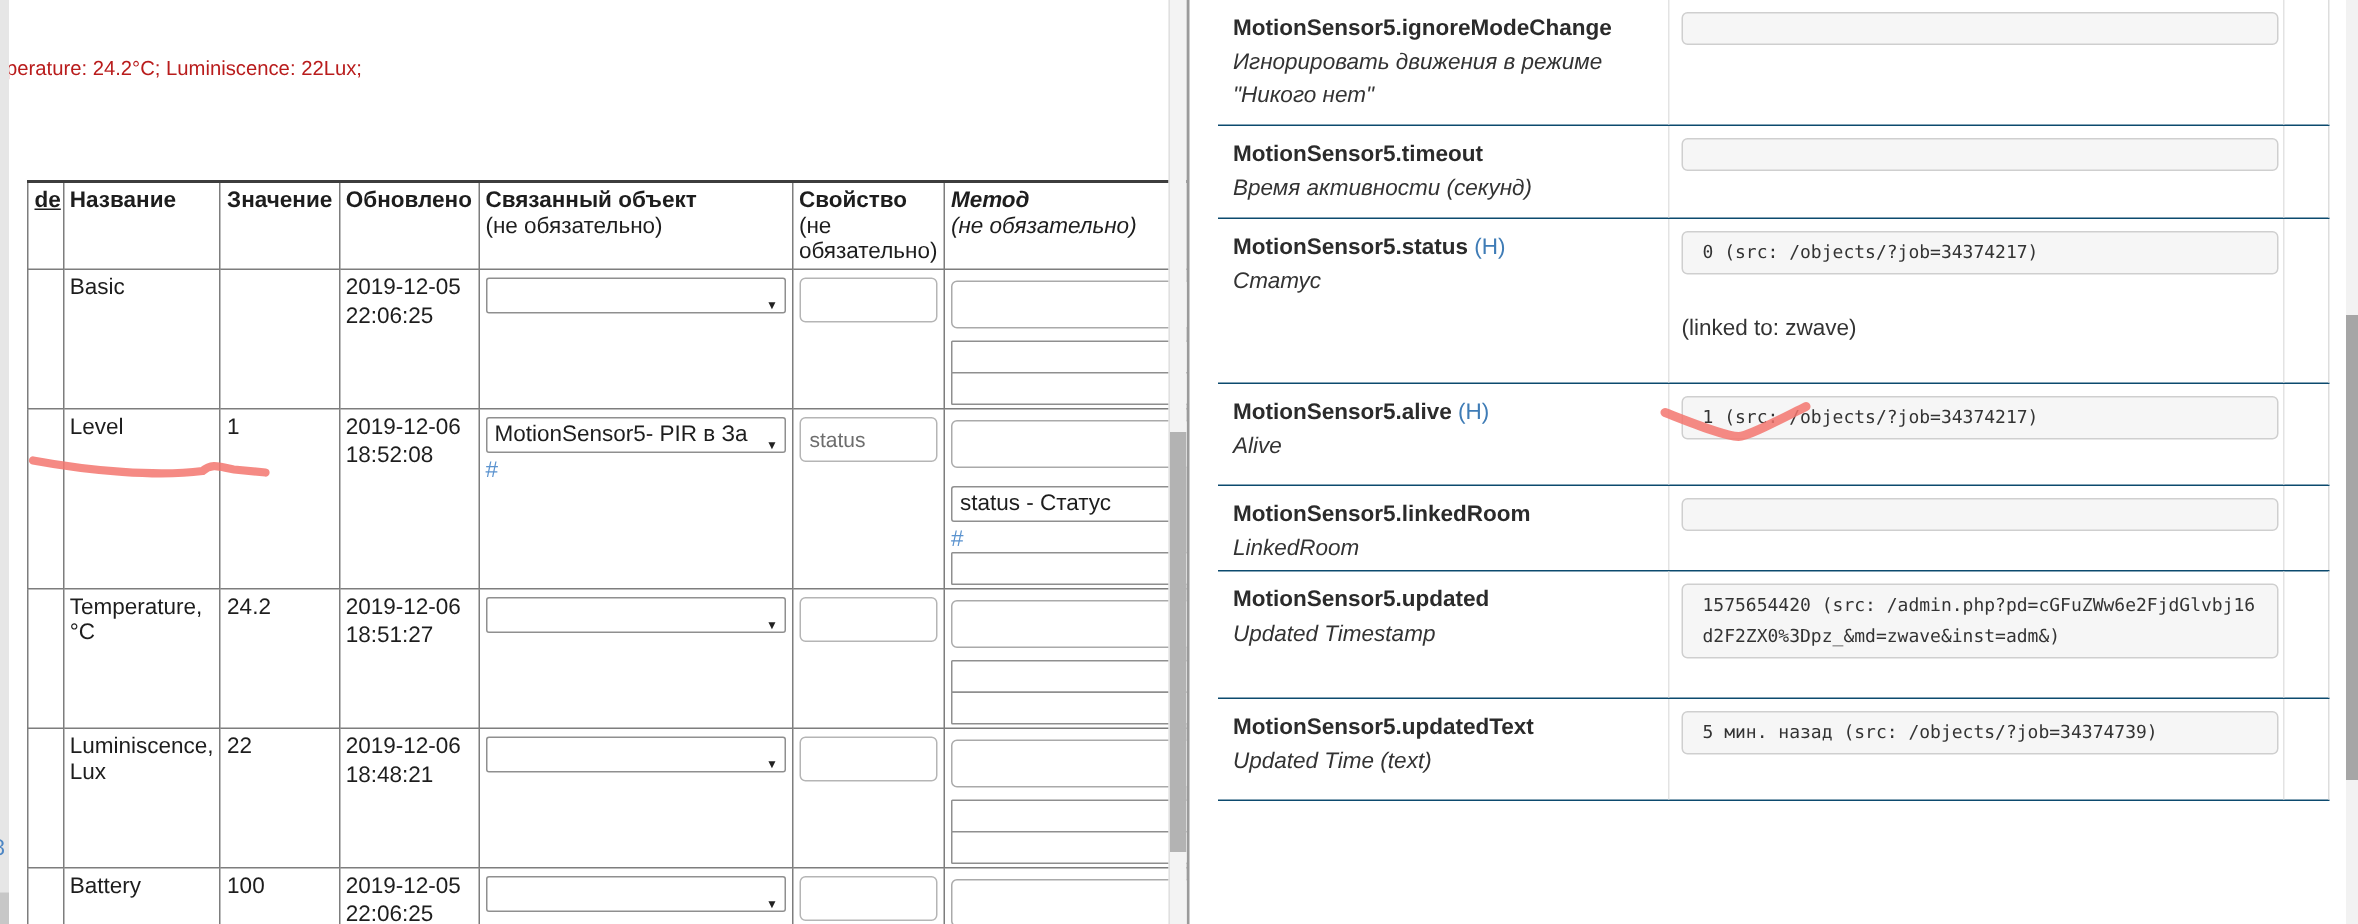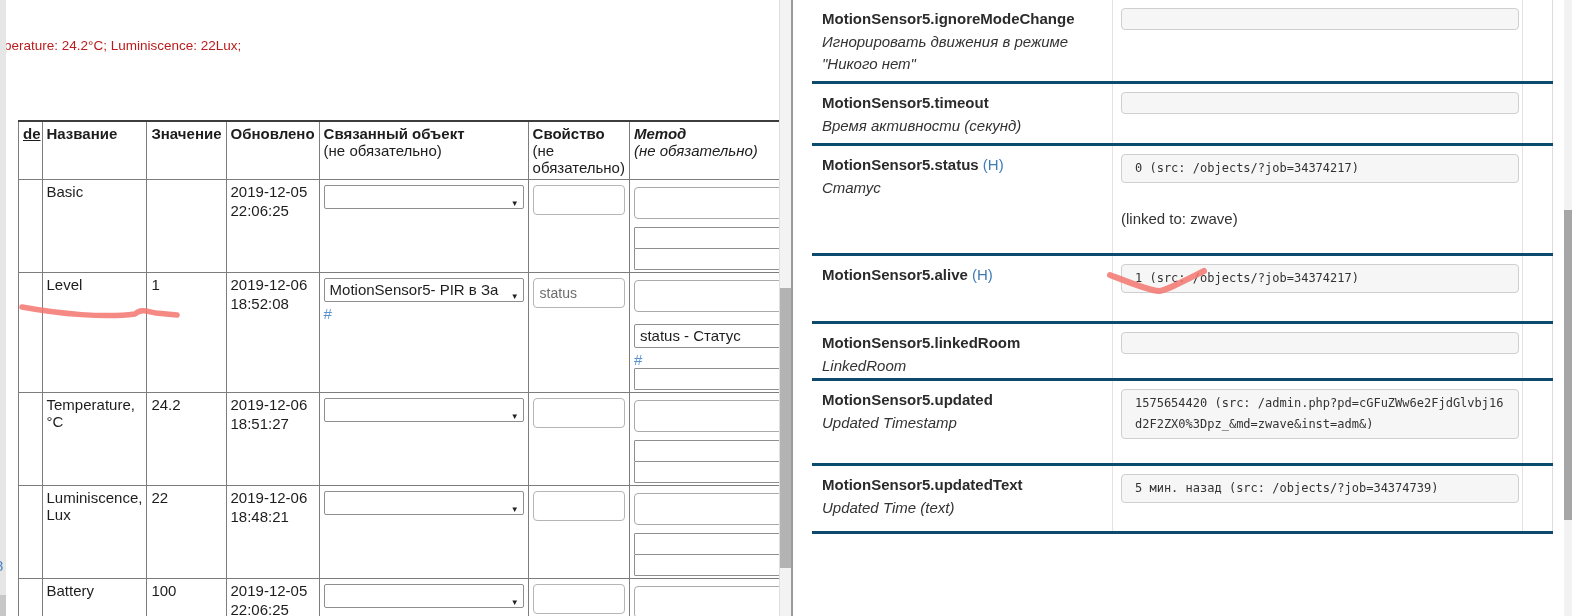--- a/index.html
+++ b/index.html
@@ -56,21 +56,21 @@
   .lp-track { position:absolute; left:773px; top:0; width:12px; height:616px;
               background:#f3f3f3; border-left:1px solid #e0e0e0; }
   .lp-thumb { position:absolute; left:774px; top:288px; width:11px; height:280px; background:#b3b3b3; }
 
   
   .code-frag-batt { position:absolute; left:0; top:557px; width:6px; height:18px; overflow:hidden; }
   .code-frag-batt span { position:relative; left:-5px; color:#4d86c4; font-size:15px; }
 
   
   .right-panel { position:absolute; left:812px; top:0; width:741px; height:616px; font-size:15px; }
-  .obj-row { display:flex; border-bottom:3px solid #0c4a6e; }
+  .obj-row { display:flex; border-bottom:1px solid #0c4a6e; }
   .obj-label-cell { width:301px; padding:9px 24px 0 10px; border-right:1px solid #e3e3e3; }
   .obj-value-cell { width:410px; padding:8px 0 0 8px; border-right:1px solid #e3e3e3; }
   .obj-extra-cell { width:30px; border-right:1px solid #ddd; }
   .obj-prop { font-weight:bold; color:#2b2b2b; line-height:1.35; }
   .h-link { color:#3f7cb6; font-weight:normal; text-decoration:none; }
   .obj-desc { font-style:italic; color:#333; line-height:1.45; max-width:250px; margin-top:2px; }
   .val-box { width:398px; border:1px solid #cfcfcf; border-radius:4px; background:#f6f6f6;
              font-family:"DejaVu Sans Mono", monospace; font-size:12px; color:#333;
              padding:3px 13px; line-height:1.75; word-break:break-all; }
   .val-box.empty { height:22px; padding:0; }
@@ -281,20 +281,21 @@
       </div>
       <div class="obj-extra-cell"></div>
     </div>
 
     <div class="obj-row" style="height:68px">
       <div class="obj-label-cell">
         <div class="obj-prop">
           <span>MotionSensor5.alive</span>
           <a class="h-link" href="#">(H)</a>
         </div>
+        <div class="obj-desc">Alive</div>
       </div>
       <div class="obj-value-cell">
         <div class="val-box">1 (src: /objects/?job=34374217)</div>
       </div>
       <div class="obj-extra-cell"></div>
     </div>
 
     <div class="obj-row" style="height:57px">
       <div class="obj-label-cell">
         <div class="obj-prop">MotionSensor5.linkedRoom</div>

